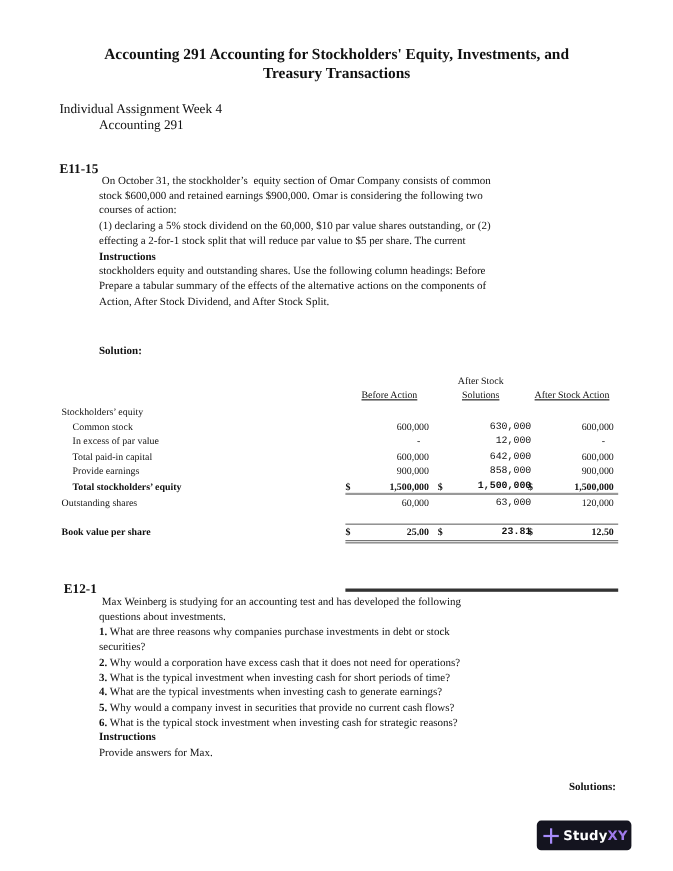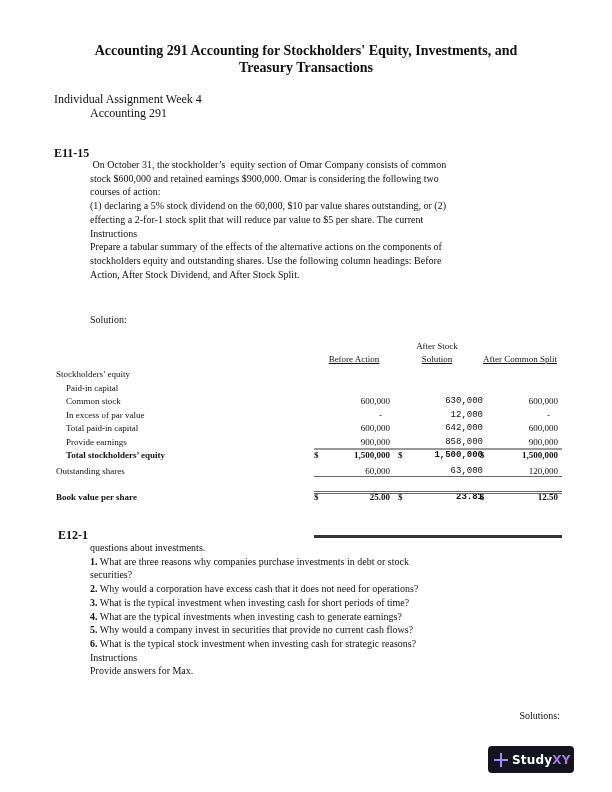--- a/index.html
+++ b/index.html
@@ -12,21 +12,21 @@
   }
   .subtitle-1 { position: absolute; left: 54px; top: 92px; font-size: 12px; line-height: 14px; }
   .subtitle-2 { position: absolute; left: 90px; top: 106px; font-size: 12px; line-height: 14px; }
 
   .section-code { position: absolute; font-weight: bold; font-size: 12px; line-height: 14px; }
   .para {
     position: absolute; left: 90px; width: 470px;
     font-size: 10px; line-height: 13.7px;
   }
   .para .bold { font-weight: bold; }
-  .heading-bold { font-weight: normal; }
+  .heading-bold { font-weight: bold; }
 
   
   .tbl { position: absolute; left: 56px; top: 340px; width: 506px; font-size: 9px; line-height: 13.5px; }
   .tbl .row { position: relative; height: 13.5px; }
   .tbl .lbl { position: absolute; left: 0; white-space: nowrap; }
   .tbl .lbl.ind { left: 10px; }
   .tbl .lbl.b { font-weight: bold; }
   .tbl .cell { position: absolute; text-align: center; white-space: nowrap; }
   .tbl .c1 { right: 172px; }
   .tbl .c2 { right: 79px; font-family: Liberation Mono, monospace; }
@@ -68,41 +68,38 @@
 <div class="subtitle-2">Accounting 291</div>
 
 <div class="section-code" style="left:54px; top:146px;">E11-15</div>
 <div class="para" style="top:158px;">
   <div style="white-space:pre;"> On October 31, the stockholder’s  equity section of Omar Company consists of common</div>
   <div>stock $600,000 and retained earnings $900,000. Omar is considering the following two</div>
   <div>courses of action:</div>
   <div>(1) declaring a 5% stock dividend on the 60,000, $10 par value shares outstanding, or (2)</div>
   <div>effecting a 2-for-1 stock split that will reduce par value to $5 per share. The current</div>
   <div class="heading-bold">Instructions</div>
+  <div>stockholders equity and outstanding shares. Use the following column headings: Before</div>
   <div>Prepare a tabular summary of the effects of the alternative actions on the components of</div>
-  <div>stockholders equity and outstanding shares. Use the following column headings: Before</div>
   <div>Action, After Stock Dividend, and After Stock Split.</div>
 </div>
 <div class="para heading-bold" style="top:313px;">Solution:</div>
 
 <div class="tbl">
   <div class="row" style="height:13px;">
     <div class="hdr h2">After Stock</div>
   </div>
   <div class="row" style="height:15px;">
     <div class="hdr h1"><span>Before Action</span></div>
-    <div class="hdr h2"><span>Solution</span></div>
-    <div class="hdr h3"><span>After Common Split</span></div>
+    <div class="hdr h2"><span>Solutions</span></div>
+    <div class="hdr h3"><span>After Stock Action</span></div>
   </div>
 
   <div class="row">
     <div class="lbl">Stockholders’ equity</div>
-  </div>
-  <div class="row">
-    <div class="lbl ind">Paid-in capital</div>
   </div>
   <div class="row">
     <div class="lbl ind">Common stock</div>
     <div class="cell c1">600,000</div>
     <div class="cell c2">630,000</div>
     <div class="cell c3">600,000</div>
   </div>
   <div class="row">
     <div class="lbl ind">In excess of par value</div>
     <div class="cell c1" style="right:180px;">-</div>
@@ -149,20 +146,21 @@
 
   <div class="line" style="top:108px; height:1.5px; background:#999;"></div>
   <div class="line" style="top:136px; height:1px;"></div>
   <div class="line" style="top:151px; height:1px;"></div>
   <div class="line" style="top:153px; height:1px;"></div>
   <div class="line" style="top:195px; height:2.5px; background:#333;"></div>
 </div>
 
 <div class="section-code" style="left:58px; top:528px;">E12-1</div>
 <div class="para" style="top:541px;">
+  <div style="white-space:pre;"> Max Weinberg is studying for an accounting test and has developed the following</div>
   <div>questions about investments.</div>
   <div><span class="bold">1.</span><span> What are three reasons why companies purchase investments in debt or stock</span></div>
   <div>securities?</div>
   <div><span class="bold">2.</span><span> Why would a corporation have excess cash that it does not need for operations?</span></div>
   <div><span class="bold">3.</span><span> What is the typical investment when investing cash for short periods of time?</span></div>
   <div><span class="bold">4.</span><span> What are the typical investments when investing cash to generate earnings?</span></div>
   <div><span class="bold">5.</span><span> Why would a company invest in securities that provide no current cash flows?</span></div>
   <div><span class="bold">6.</span><span> What is the typical stock investment when investing cash for strategic reasons?</span></div>
   <div class="heading-bold">Instructions</div>
   <div>Provide answers for Max.</div>

